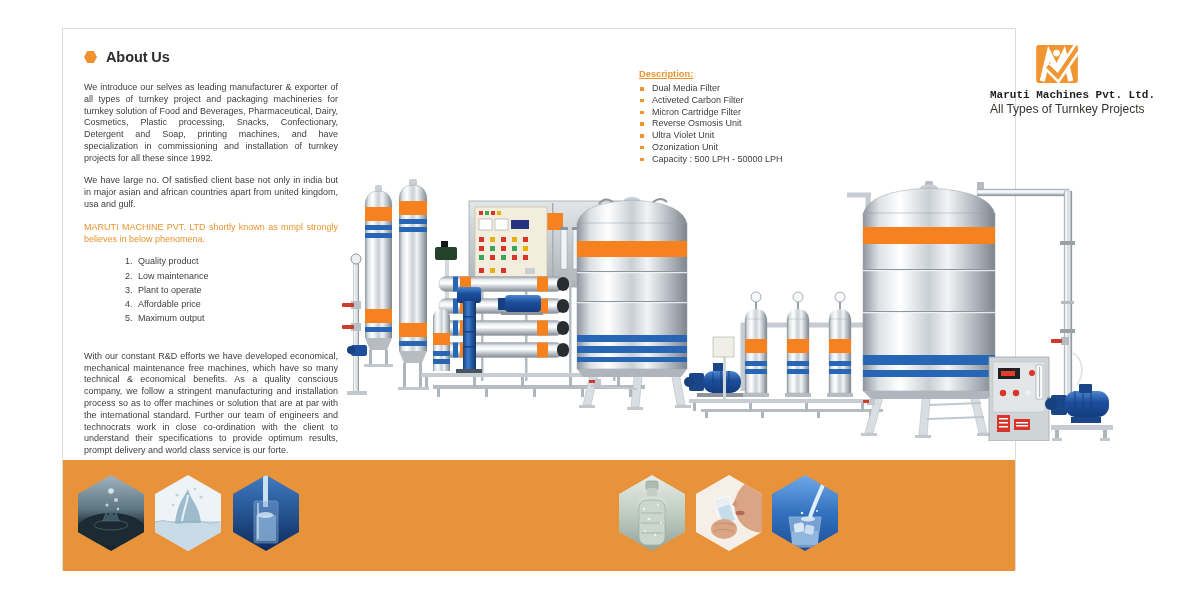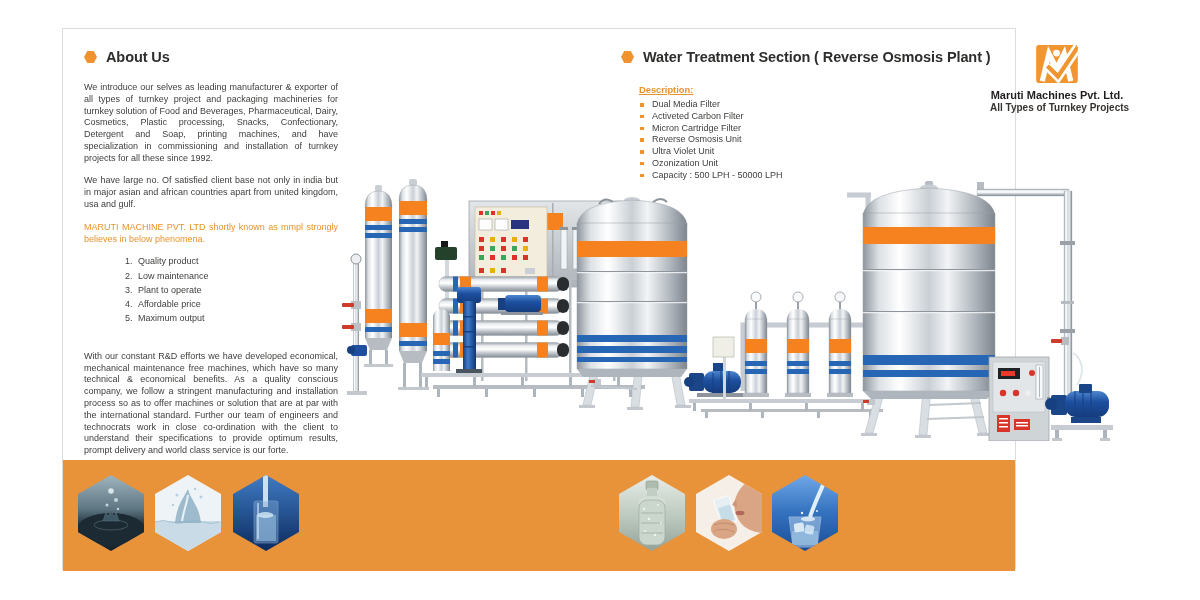--- a/index.html
+++ b/index.html
@@ -21,22 +21,22 @@
   .about-col ol li{margin-bottom:2.5px;padding-left:3px;margin-left:36px;}
   .desc{padding-left:18px;}
   .desc-label{color:#E8932E;font-weight:bold;font-size:9.3px;margin:20px 0 4px;text-decoration:underline;}
   .desc ul{list-style:none;margin:0;padding:0;}
   .desc li{position:relative;padding-left:13px;font-size:9px;line-height:11.8px;color:#3E3E3C;}
   .desc li::before{content:"";position:absolute;left:1px;top:4px;width:3.5px;height:3.5px;
         background:#F0922E;}
   
   .logo{position:absolute;left:927px;top:16px;width:134px;text-align:center;}
   .logo .mark{display:inline-block;}
-  .logo .company{font-size:11px;font-weight:bold;color:#221E1F;margin-top:2px;white-space:nowrap;}
-  .logo .tagline{font-size:10px;font-weight:bold;color:#36322F;margin-top:1px;white-space:nowrap;}
+  .logo .company{font-size:11px;font-weight:bold;color:#221E1F;margin-top:2px;white-space:nowrap;font-family:Liberation Mono, monospace;}
+  .logo .tagline{font-size:12px;font-weight:normal;color:#36322F;margin-top:1px;white-space:nowrap;}
   
   .machine{position:absolute;left:278px;top:122px;width:800px;height:290px;}
   
   .band{position:absolute;left:0;top:431px;width:100%;height:111px;background:#E8923A;}
   .hex{position:absolute;width:66px;height:76px;top:446px;
        clip-path:polygon(50% 0,100% 25%,100% 75%,50% 100%,0 75%,0 25%);}
 </style>
 </head>
 <body>
 
@@ -54,24 +54,20 @@
       <li>Quality product</li>
       <li>Low maintenance</li>
       <li>Plant to operate</li>
       <li>Affordable price</li>
       <li>Maximum output</li>
     </ol>
     <p>With our constant R&amp;D efforts we have developed economical, mechanical maintenance free machines, which have so many technical &amp; economical benefits. As a quality conscious company,  we  follow a stringent manufacturing and installation process so as to offer machines or solution that are at par with the international standard. Further our team of engineers and technocrats work in close co-ordination with the client to understand their specifications to provide optimum results, prompt delivery and world class service is our forte.</p>
   </section>
 
   <section class="col treat-col">
-    <h1 class="sec">
-      <span class="hex-bullet"></span>
-      <span>Water Treatment Section ( Reverse Osmosis Plant )</span>
-    </h1>
     <div class="desc">
       <div class="desc-label">Description:</div>
       <ul>
         <li>Dual Media Filter</li>
         <li>Activeted Carbon Filter</li>
         <li>Micron Cartridge Filter</li>
         <li>Reverse Osmosis Unit</li>
         <li>Ultra Violet Unit</li>
         <li>Ozonization Unit</li>
         <li>Capacity : 500 LPH - 50000 LPH</li>

